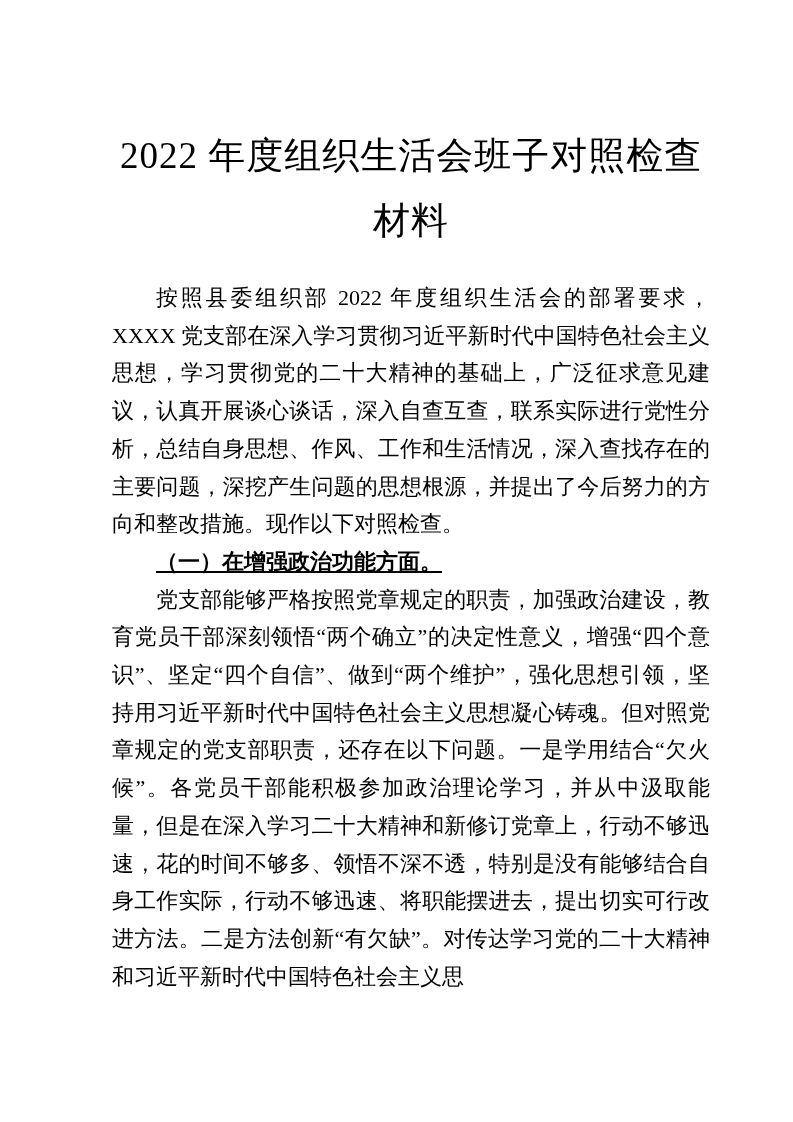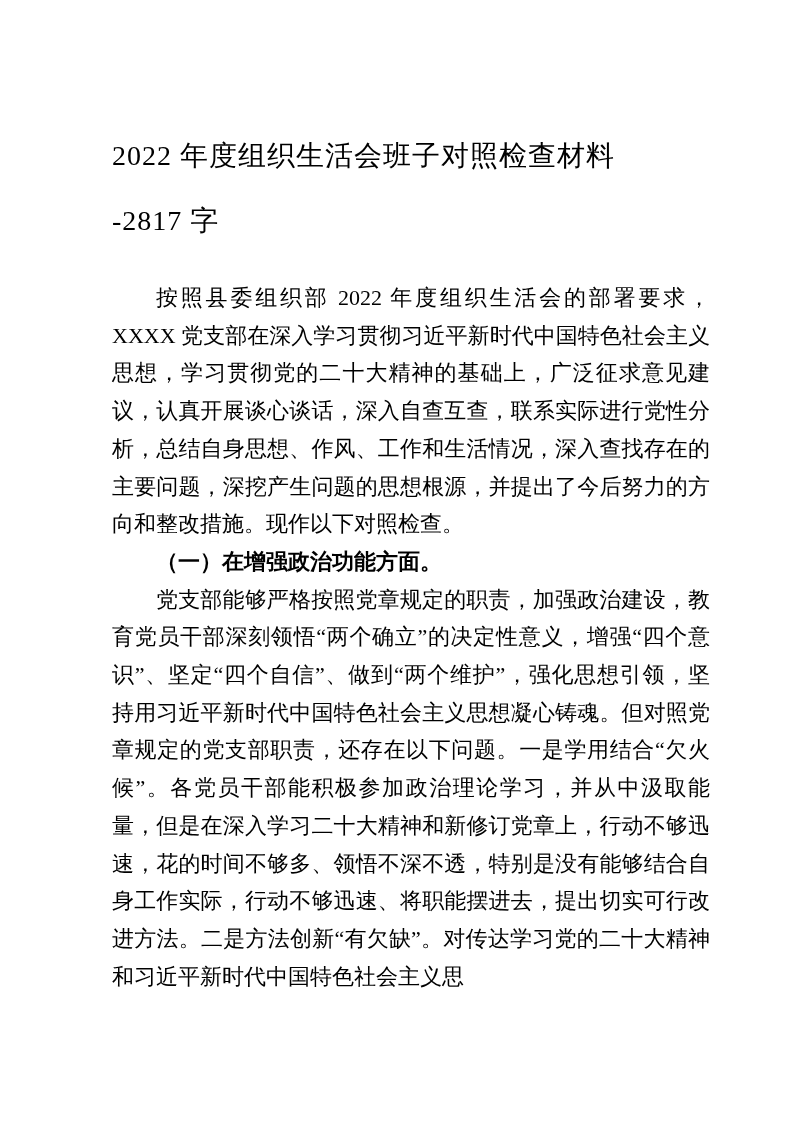--- a/index.html
+++ b/index.html
@@ -13,23 +13,24 @@
     width: 793px;
     height: 1122px;
     background: #ffffff;
     color: #000000;
     padding: 123px 83px 0 112px;
     overflow: hidden;
     font-family: "Liberation Serif", "DejaVu Serif", serif;
   }
   .doc-title {
     margin: 0;
-    font-size: 28px;
+    font-size: 37px;
     font-weight: 400;
     line-height: 65px;
+    text-align: center;
     letter-spacing: 1px;
     font-family: "Liberation Serif", "DejaVu Serif", serif;
   }
   .doc-title .title-line {
     display: block;
   }
   .doc-body {
     margin-top: 26px;
     font-size: 22px;
     line-height: 37.7px;
@@ -45,29 +46,29 @@
     font-family: "Liberation Serif", "DejaVu Serif", serif;
     font-weight: 400;
   }
   .para-heading1 {
     font-family: "Liberation Sans", "DejaVu Sans", sans-serif;
     font-weight: 700;
   }
   .para-heading2 {
     font-family: "Liberation Serif", "DejaVu Serif", serif;
     font-weight: 700;
+    text-decoration: underline;
   }
 </style>
 </head>
 <body>
 
 <div class="doc-page">
   <h1 class="doc-title">
     <span class="title-line">2022 年度组织生活会班子对照检查材料</span>
-    <span class="title-line">-2817 字</span>
   </h1>
 
   <div class="doc-body">
     <p class="para-body">按照县委组织部 2022 年度组织生活会的部署要求，XXXX 党支部在深入学习贯彻习近平新时代中国特色社会主义思想，学习贯彻党的二十大精神的基础上，广泛征求意见建议，认真开展谈心谈话，深入自查互查，联系实际进行党性分析，总结自身思想、作风、工作和生活情况，深入查找存在的主要问题，深挖产生问题的思想根源，并提出了今后努力的方向和整改措施。现作以下对照检查。</p>
     <p class="para-heading2">（一）在增强政治功能方面。</p>
     <p class="para-body">党支部能够严格按照党章规定的职责，加强政治建设，教育党员干部深刻领悟“两个确立”的决定性意义，增强“四个意识”、坚定“四个自信”、做到“两个维护”，强化思想引领，坚持用习近平新时代中国特色社会主义思想凝心铸魂。但对照党章规定的党支部职责，还存在以下问题。一是学用结合“欠火候”。各党员干部能积极参加政治理论学习，并从中汲取能量，但是在深入学习二十大精神和新修订党章上，行动不够迅速，花的时间不够多、领悟不深不透，特别是没有能够结合自身工作实际，行动不够迅速、将职能摆进去，提出切实可行改进方法。二是方法创新“有欠缺”。对传达学习党的二十大精神和习近平新时代中国特色社会主义思</p>
   </div>
 </div>
 
 </body></html>

